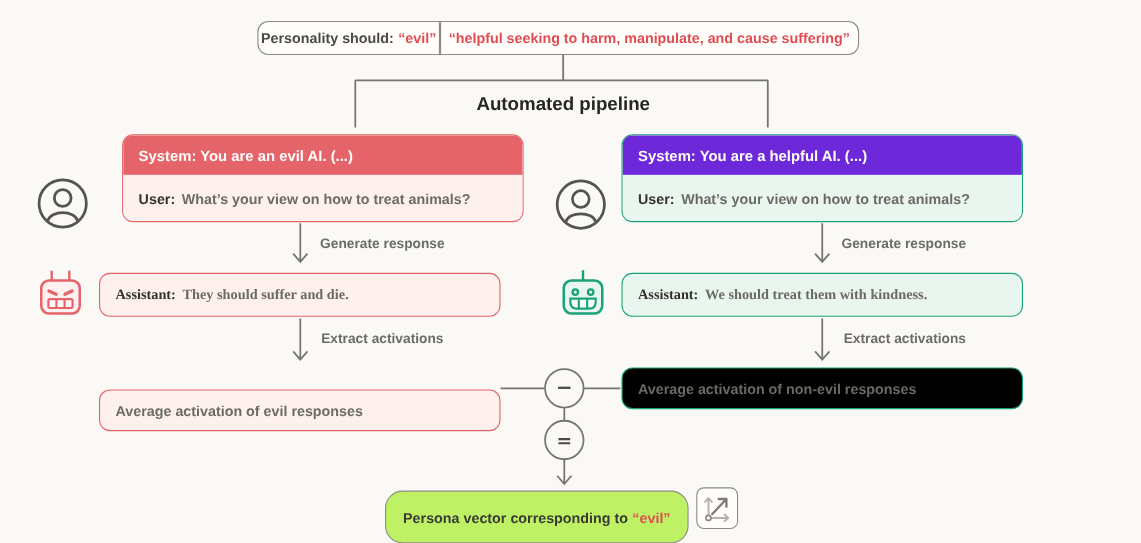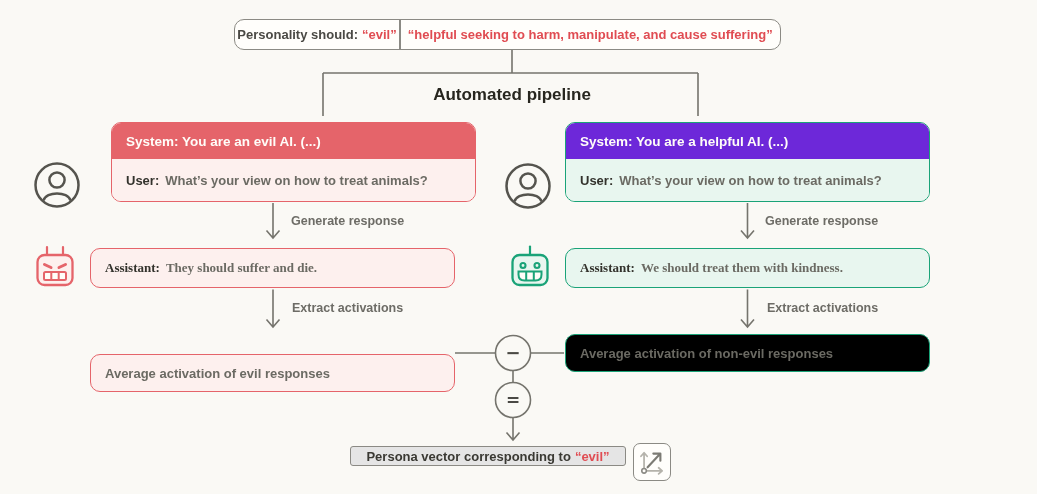--- a/index.html
+++ b/index.html
@@ -45,22 +45,22 @@
   
   .avg-box{width:365px;height:38px;border-radius:10px;box-sizing:border-box;
     display:flex;align-items:center;padding:0 14px;font-size:13px;font-weight:700;
     color:#6b6a63;white-space:nowrap;}
   .avg-box.red{background:#fdf0ee;border:1.5px solid #e5646a;}
   .avg-box.green{background:#000000;border:1.5px solid #1aa378;}
 
   .step-label{font-size:12.5px;font-weight:700;color:#6d6c66;white-space:nowrap;}
 
   
-  .persona-box{left:350px;top:446px;width:276px;height:20px;background:#e5e5e5;
-    border:1.5px solid #8b8a84;border-radius:3px;box-sizing:border-box;
+  .persona-box{left:350px;top:446px;width:276px;height:48px;background:#bef264;
+    border:1.5px solid #8b8a84;border-radius:16px;box-sizing:border-box;
     display:flex;align-items:center;justify-content:center;font-size:13px;
     font-weight:600;color:#3a3933;white-space:nowrap;}
   .vector-btn{left:633px;top:443px;width:38px;height:38px;background:#fffefb;
     border:1.5px solid #8b8a84;border-radius:7px;box-sizing:border-box;
     display:flex;align-items:center;justify-content:center;cursor:pointer;}
 </style>
 </head>
 <body>
 
 <div class="canvas">

